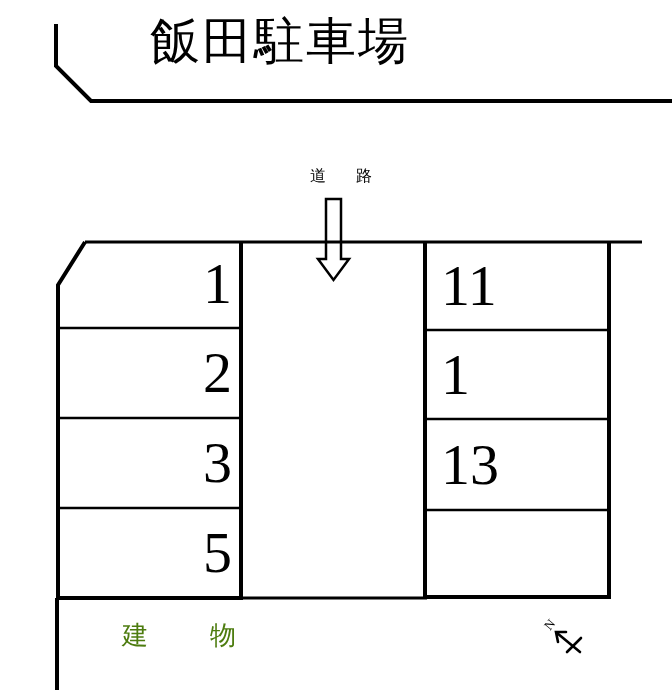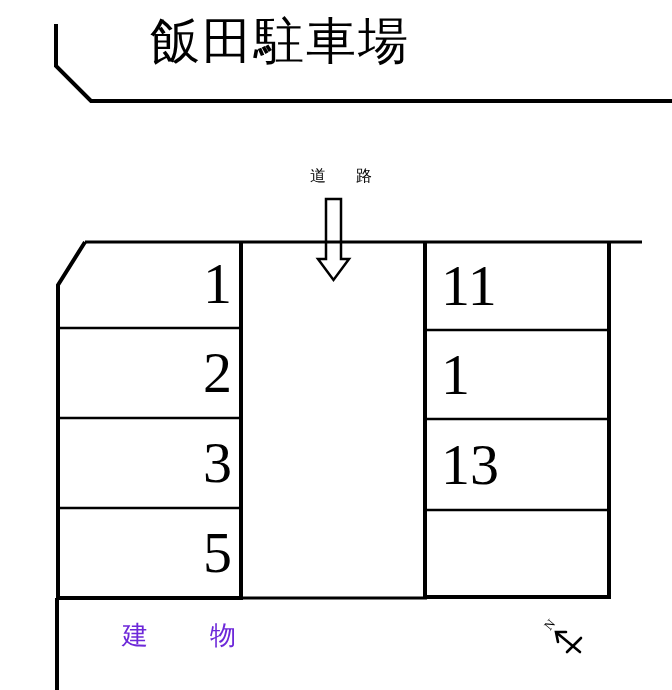--- a/index.html
+++ b/index.html
@@ -62,21 +62,21 @@
   }
 
   .building-label {
     position: absolute;
     left: 104px;
     top: 618px;
     font-family: "DejaVu Sans", "Liberation Sans", sans-serif;
     font-size: 26px;
     letter-spacing: 18px;
     text-indent: 18px;
-    color: #6d28d9;
+    color: #4d7c0f;
     white-space: nowrap;
   }
 
   
   .stall-num {
     position: absolute;
     font-family: "Liberation Serif", "DejaVu Serif", serif;
     font-size: 58px;
     line-height: 1;
     color: #000;

